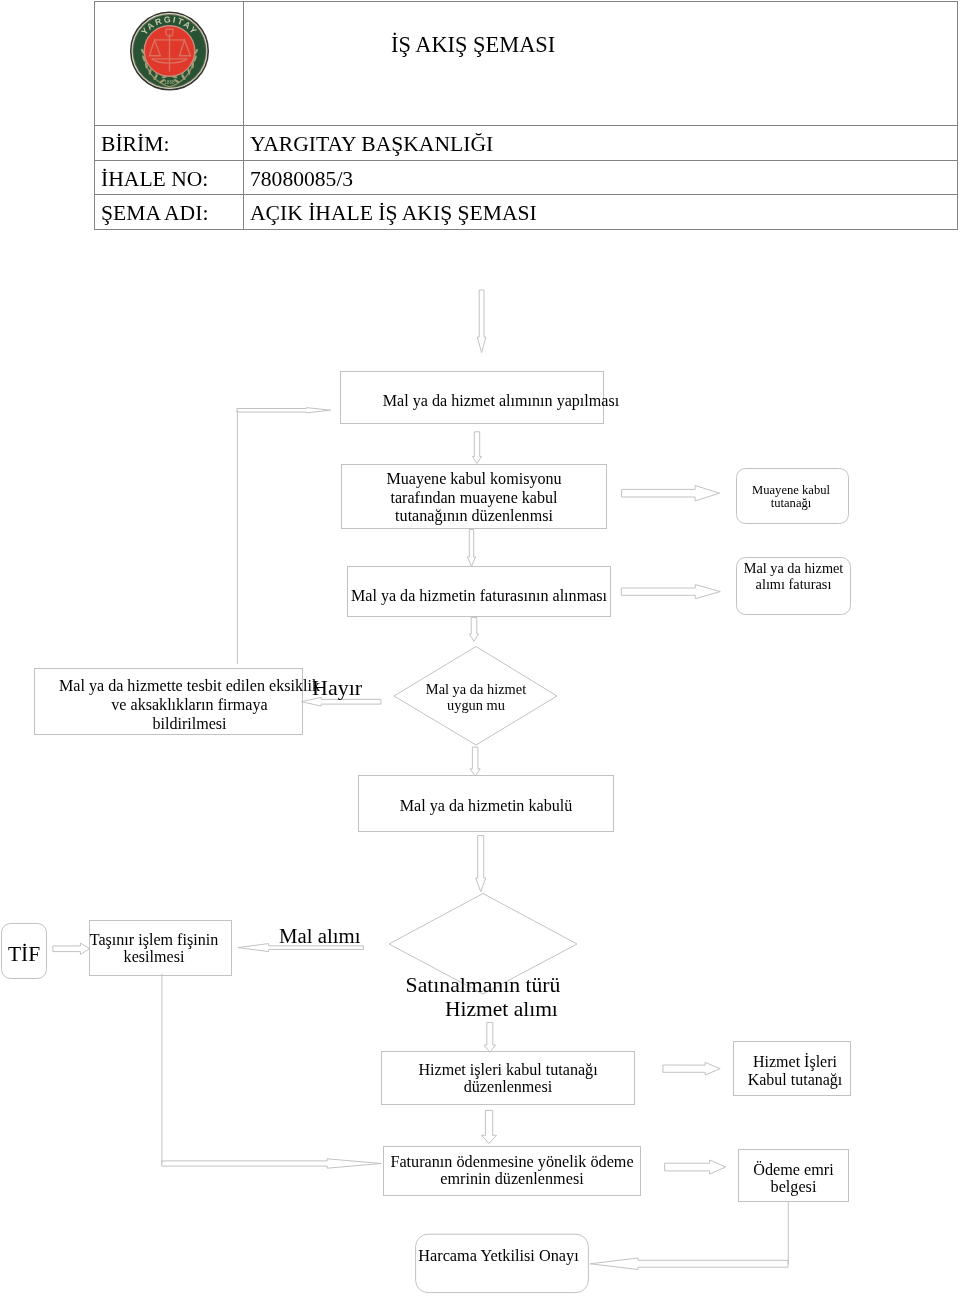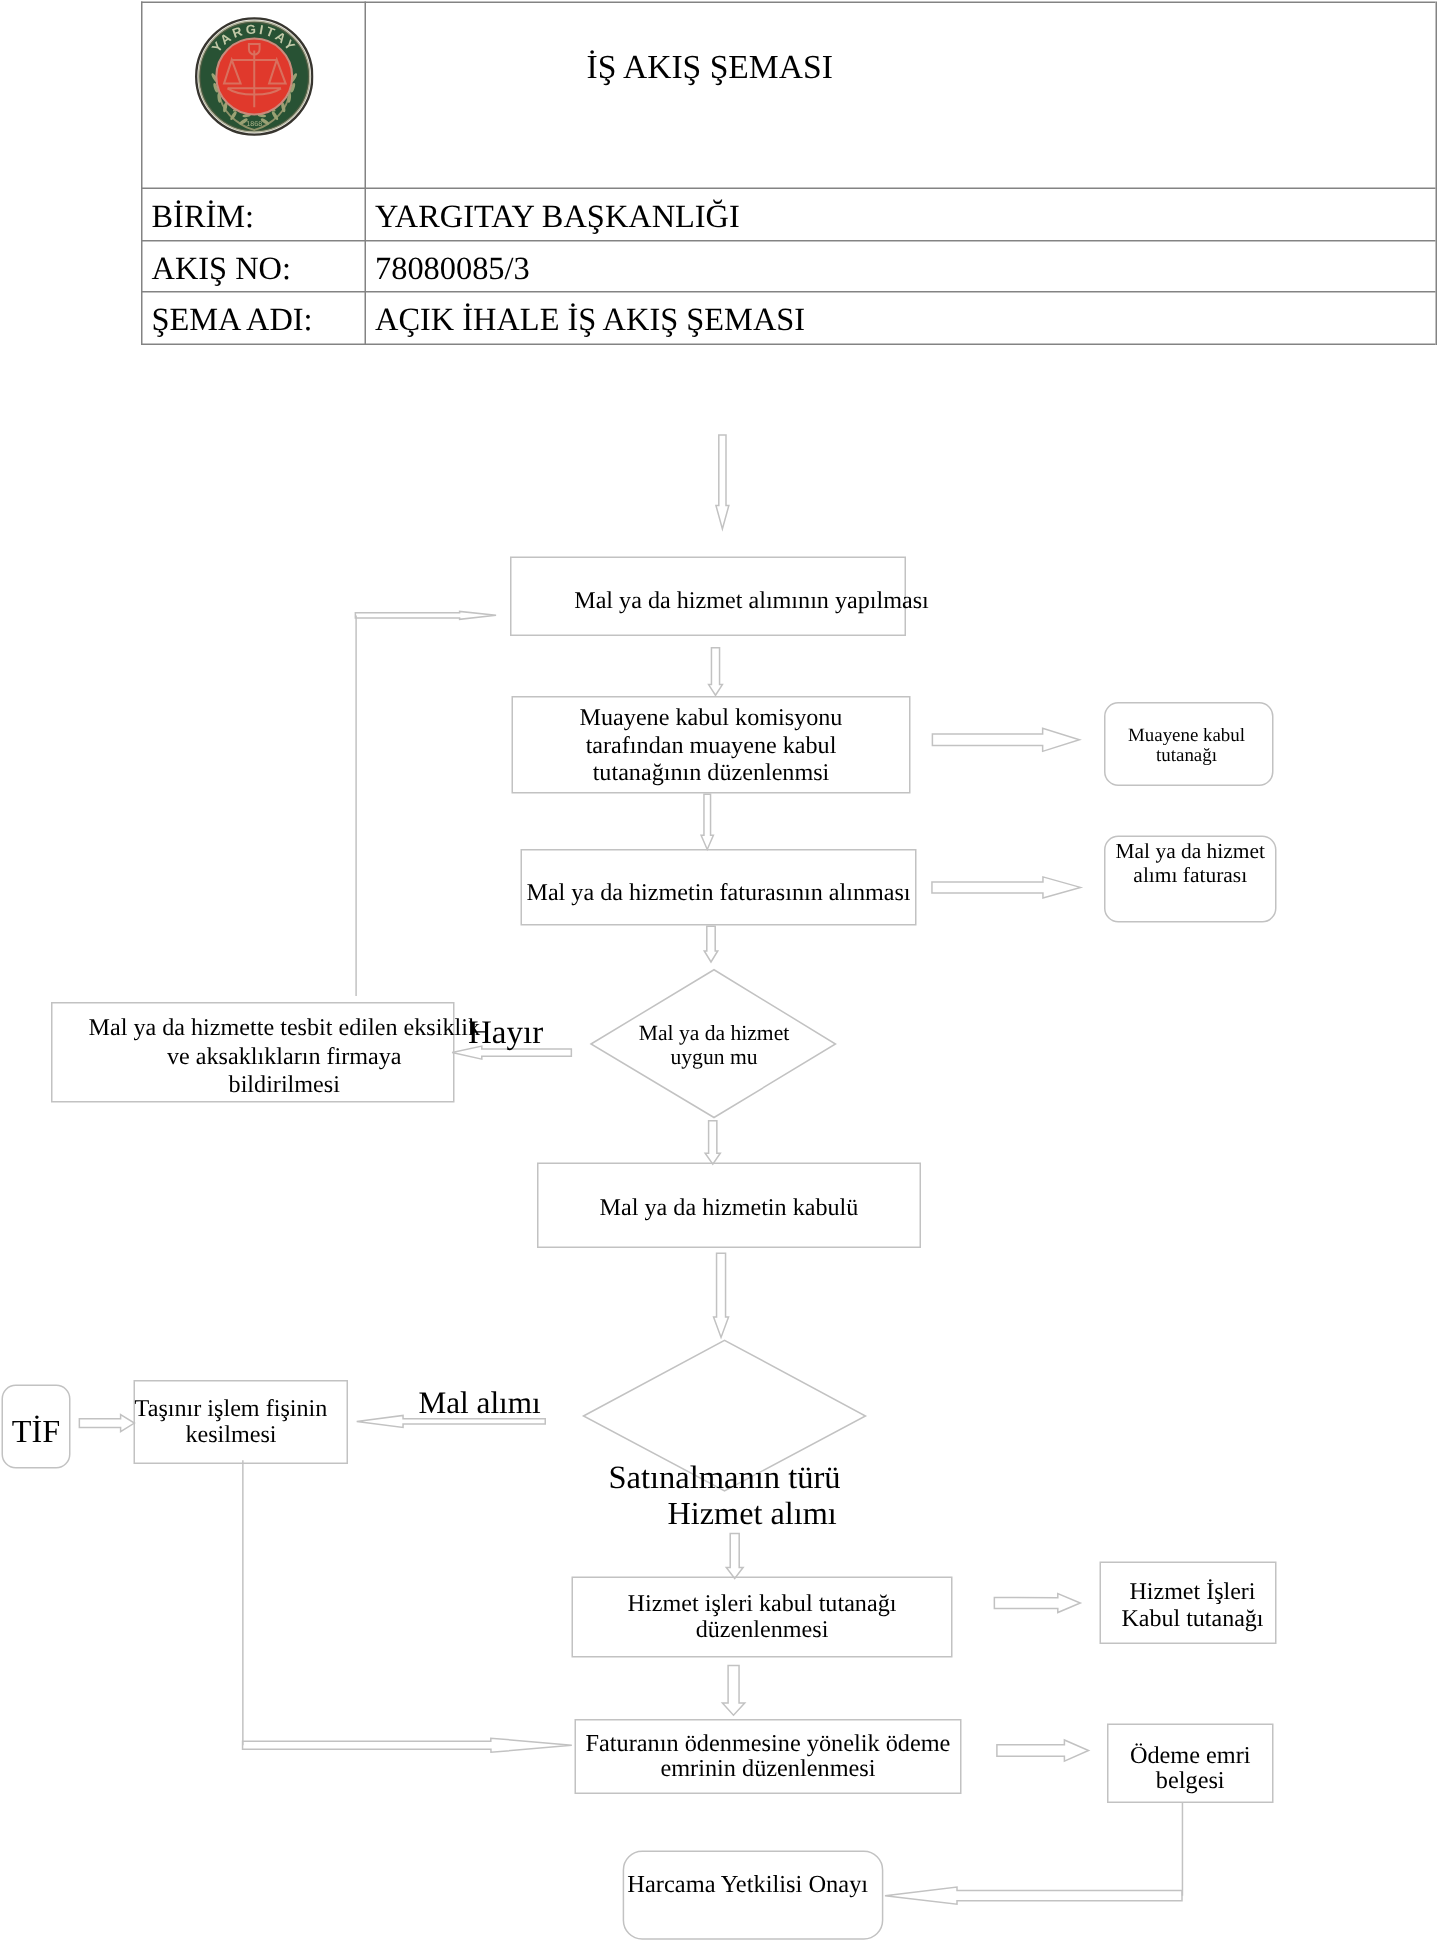--- a/index.html
+++ b/index.html
@@ -94,21 +94,21 @@
           <textPath href="#ringArc" startOffset="50%" text-anchor="middle">YARGITAY</textPath>
         </text>
 
         <text x="100" y="184" text-anchor="middle" font-family="'Liberation Sans',sans-serif" font-size="12" fill="#a8b086">1868</text>
       </svg>
     </div>
 
     <div class="cell-txt" style="left:391px;top:34px;font-size:22.4px;">İŞ AKIŞ ŞEMASI</div>
 
     <div class="cell-txt" style="left:101px;top:134px;font-size:21.6px;">BİRİM:</div>
-    <div class="cell-txt" style="left:101px;top:169px;font-size:21.6px;">AKIŞ NO:</div>
+    <div class="cell-txt" style="left:101px;top:169px;font-size:21.6px;">İHALE NO:</div>
     <div class="cell-txt" style="left:101px;top:203px;font-size:21.6px;">ŞEMA ADI:</div>
 
     <div class="cell-txt" style="left:250px;top:134px;font-size:21.6px;">YARGITAY BAŞKANLIĞI</div>
     <div class="cell-txt" style="left:250px;top:169px;font-size:21.6px;">78080085/3</div>
     <div class="cell-txt" style="left:250px;top:203px;font-size:21.6px;">AÇIK İHALE İŞ AKIŞ ŞEMASI</div>
   </div>
 
   <svg id="flow-svg" viewBox="0 0 960 1297">
     <g fill="none" stroke="#c2c2c2" stroke-width="1">
 

